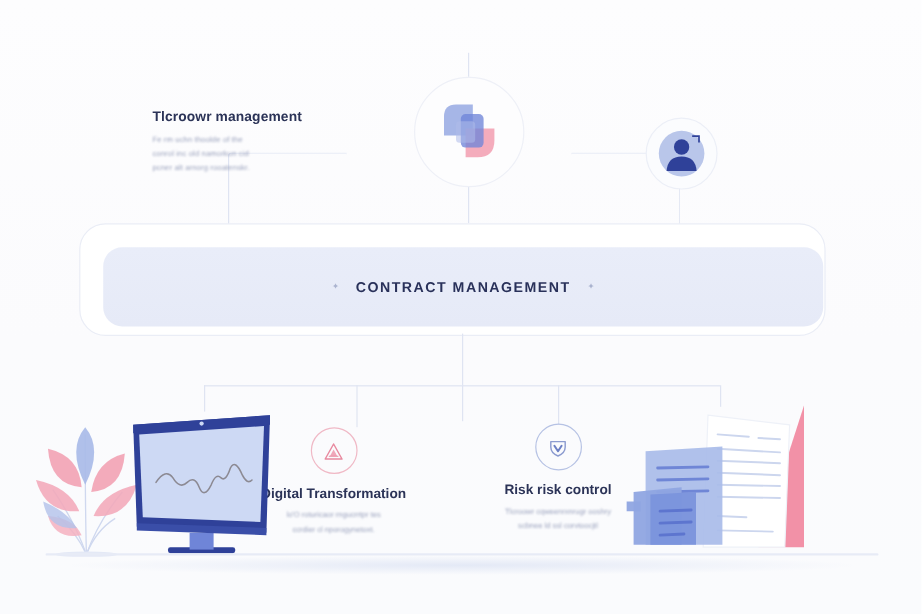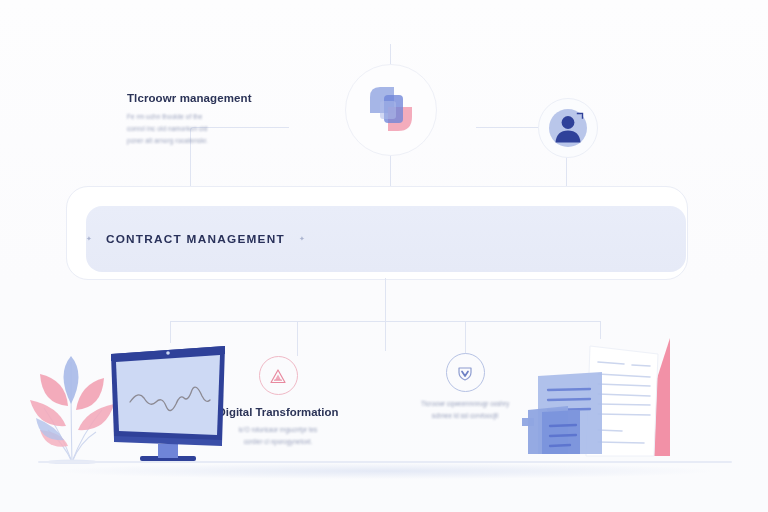--- a/index.html
+++ b/index.html
@@ -88,20 +88,21 @@
     border-radius: 22px;
   }
   #banner-inner {
     position: absolute;
     left: 86px; top: 206px;
     width: 600px; height: 66px;
     background: linear-gradient(180deg, #e9edf9 0%, #e6eaf7 100%);
     border-radius: 16px;
     display: flex;
     align-items: center;
+    justify-content: center;
     gap: 14px;
   }
   #banner-title {
     font-size: 11.8px;
     font-weight: bold;
     color: #29315a;
     letter-spacing: 1.25px;
     filter: blur(0.3px);
   }
   .spark {
@@ -240,20 +241,21 @@
     </div>
   </div>
 
   <div class="feature" style="left:390px; top:353px;">
     <div class="feature-ring ring-blue">
       <svg width="20" height="20" viewBox="0 0 20 20" aria-hidden="true">
         <path d="M4 5 L16 5 L16 9.5 Q16 14.5 10 17 Q4 14.5 4 9.5 Z" fill="none" stroke="#8d9cd0" stroke-width="1.2" stroke-linejoin="round"></path>
         <path d="M7 8.5 L10 13 L13 8.5" fill="none" stroke="#6d80c4" stroke-width="1.7" stroke-linecap="round" stroke-linejoin="round"></path>
       </svg>
     </div>
+    <div class="feature-title">Risk risk control</div>
     <div class="feature-blurb">
       <div>Tlcroowr cqweenrxnrugr ooshry</div>
       <div>scbnee ld ssl corvtoocjtl</div>
     </div>
   </div>
 
   <div class="illus" id="plant-illus">
     <svg width="98" height="142" viewBox="0 0 98 142" aria-hidden="true">
 
       <g stroke="#cfd8ef" stroke-width="1.1" fill="none">

